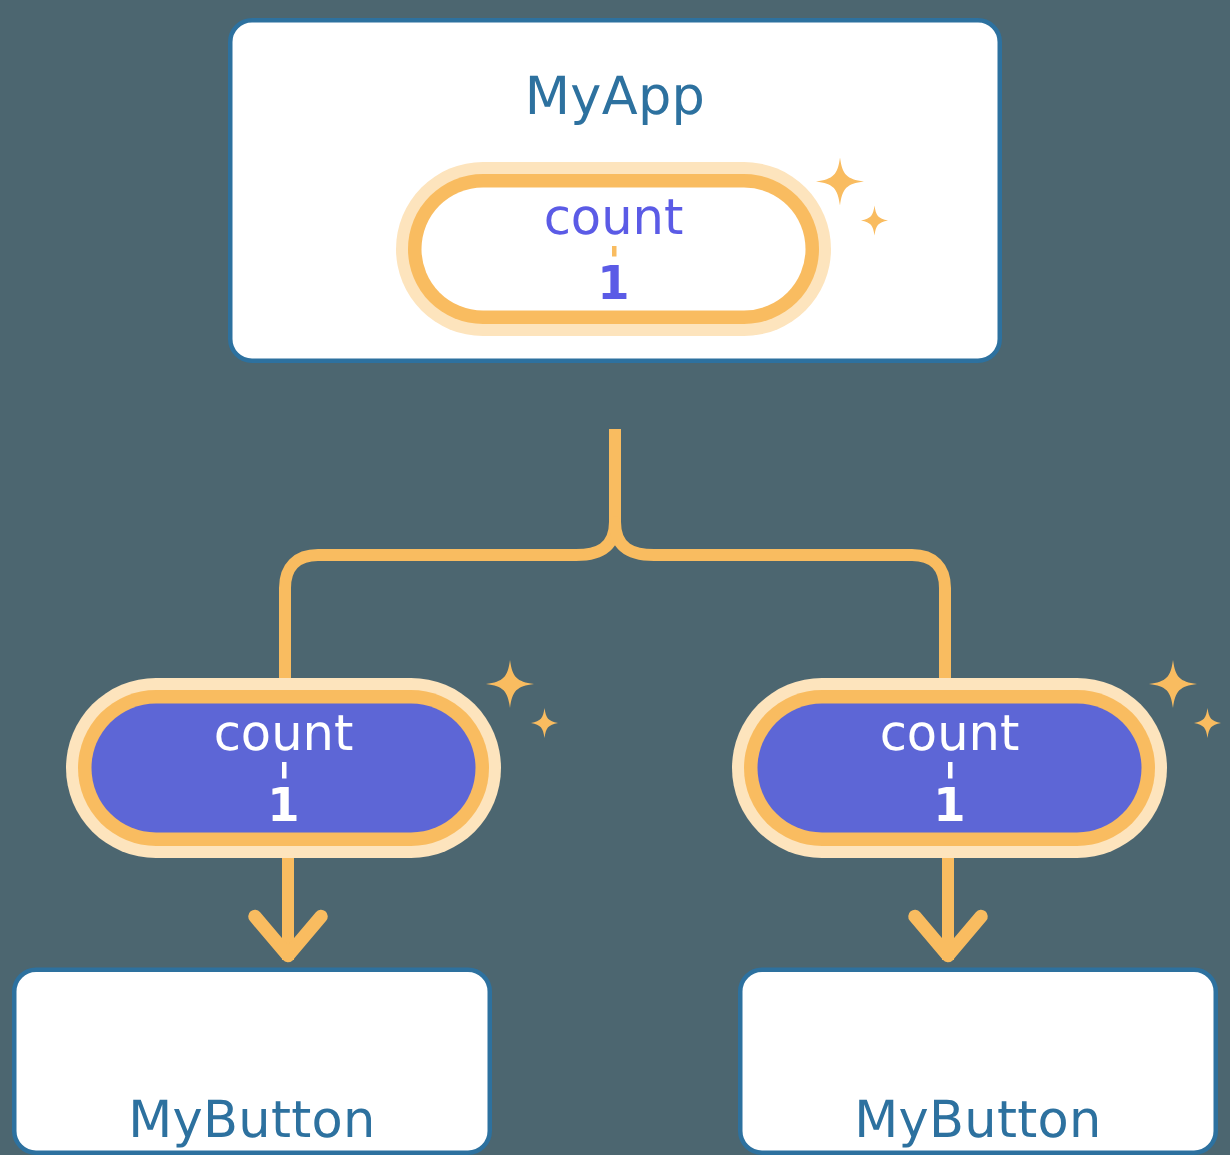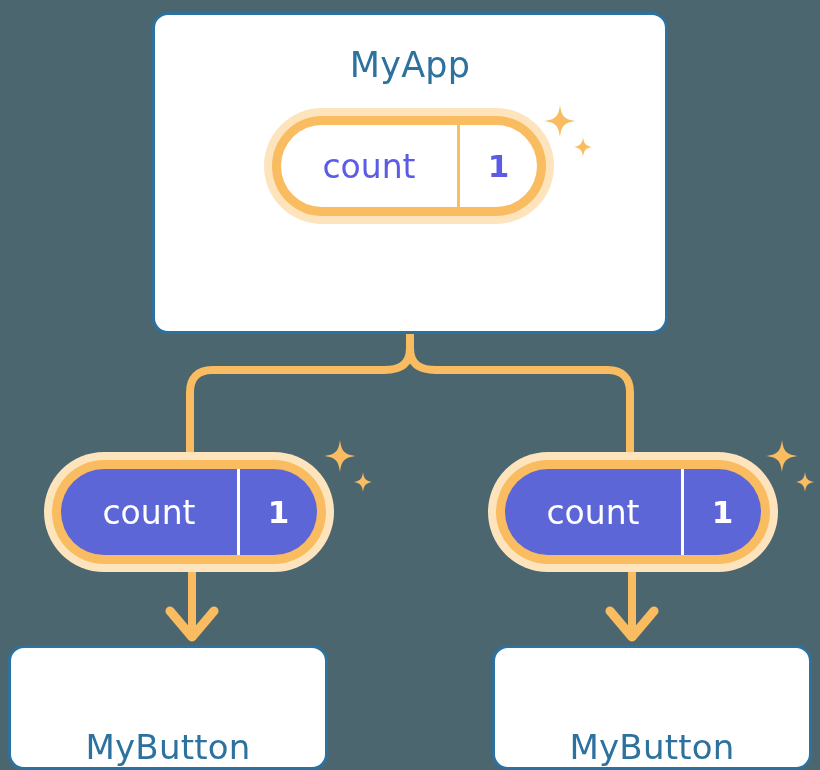--- a/index.html
+++ b/index.html
@@ -46,21 +46,21 @@
     font-size: 35px;
     letter-spacing: 0.2px;
     text-align: center;
     white-space: nowrap;
   }
 
   #card-myapp {
     left: 152px;
     top: 12px;
     width: 516px;
-    height: 322px;
+    height: 230px;
   }
   #card-myapp .card-title {
     margin-top: 30px;
   }
 
   .card-button {
     width: 320px;
     height: 125px;
     top: 645px;
     display: flex;
@@ -84,20 +84,21 @@
     background: #f9bc60;
     z-index: 3;
   }
   .pill-body {
     position: absolute;
     border-radius: 999px;
     display: flex;
     align-items: center;
     z-index: 3;
     overflow: hidden;
+    flex-direction: column;
   }
   .pill-key, .pill-val {
     display: flex;
     align-items: center;
     justify-content: center;
     height: 100%;
     box-sizing: border-box;
   }
   .pill-divider {
     width: 3px;

